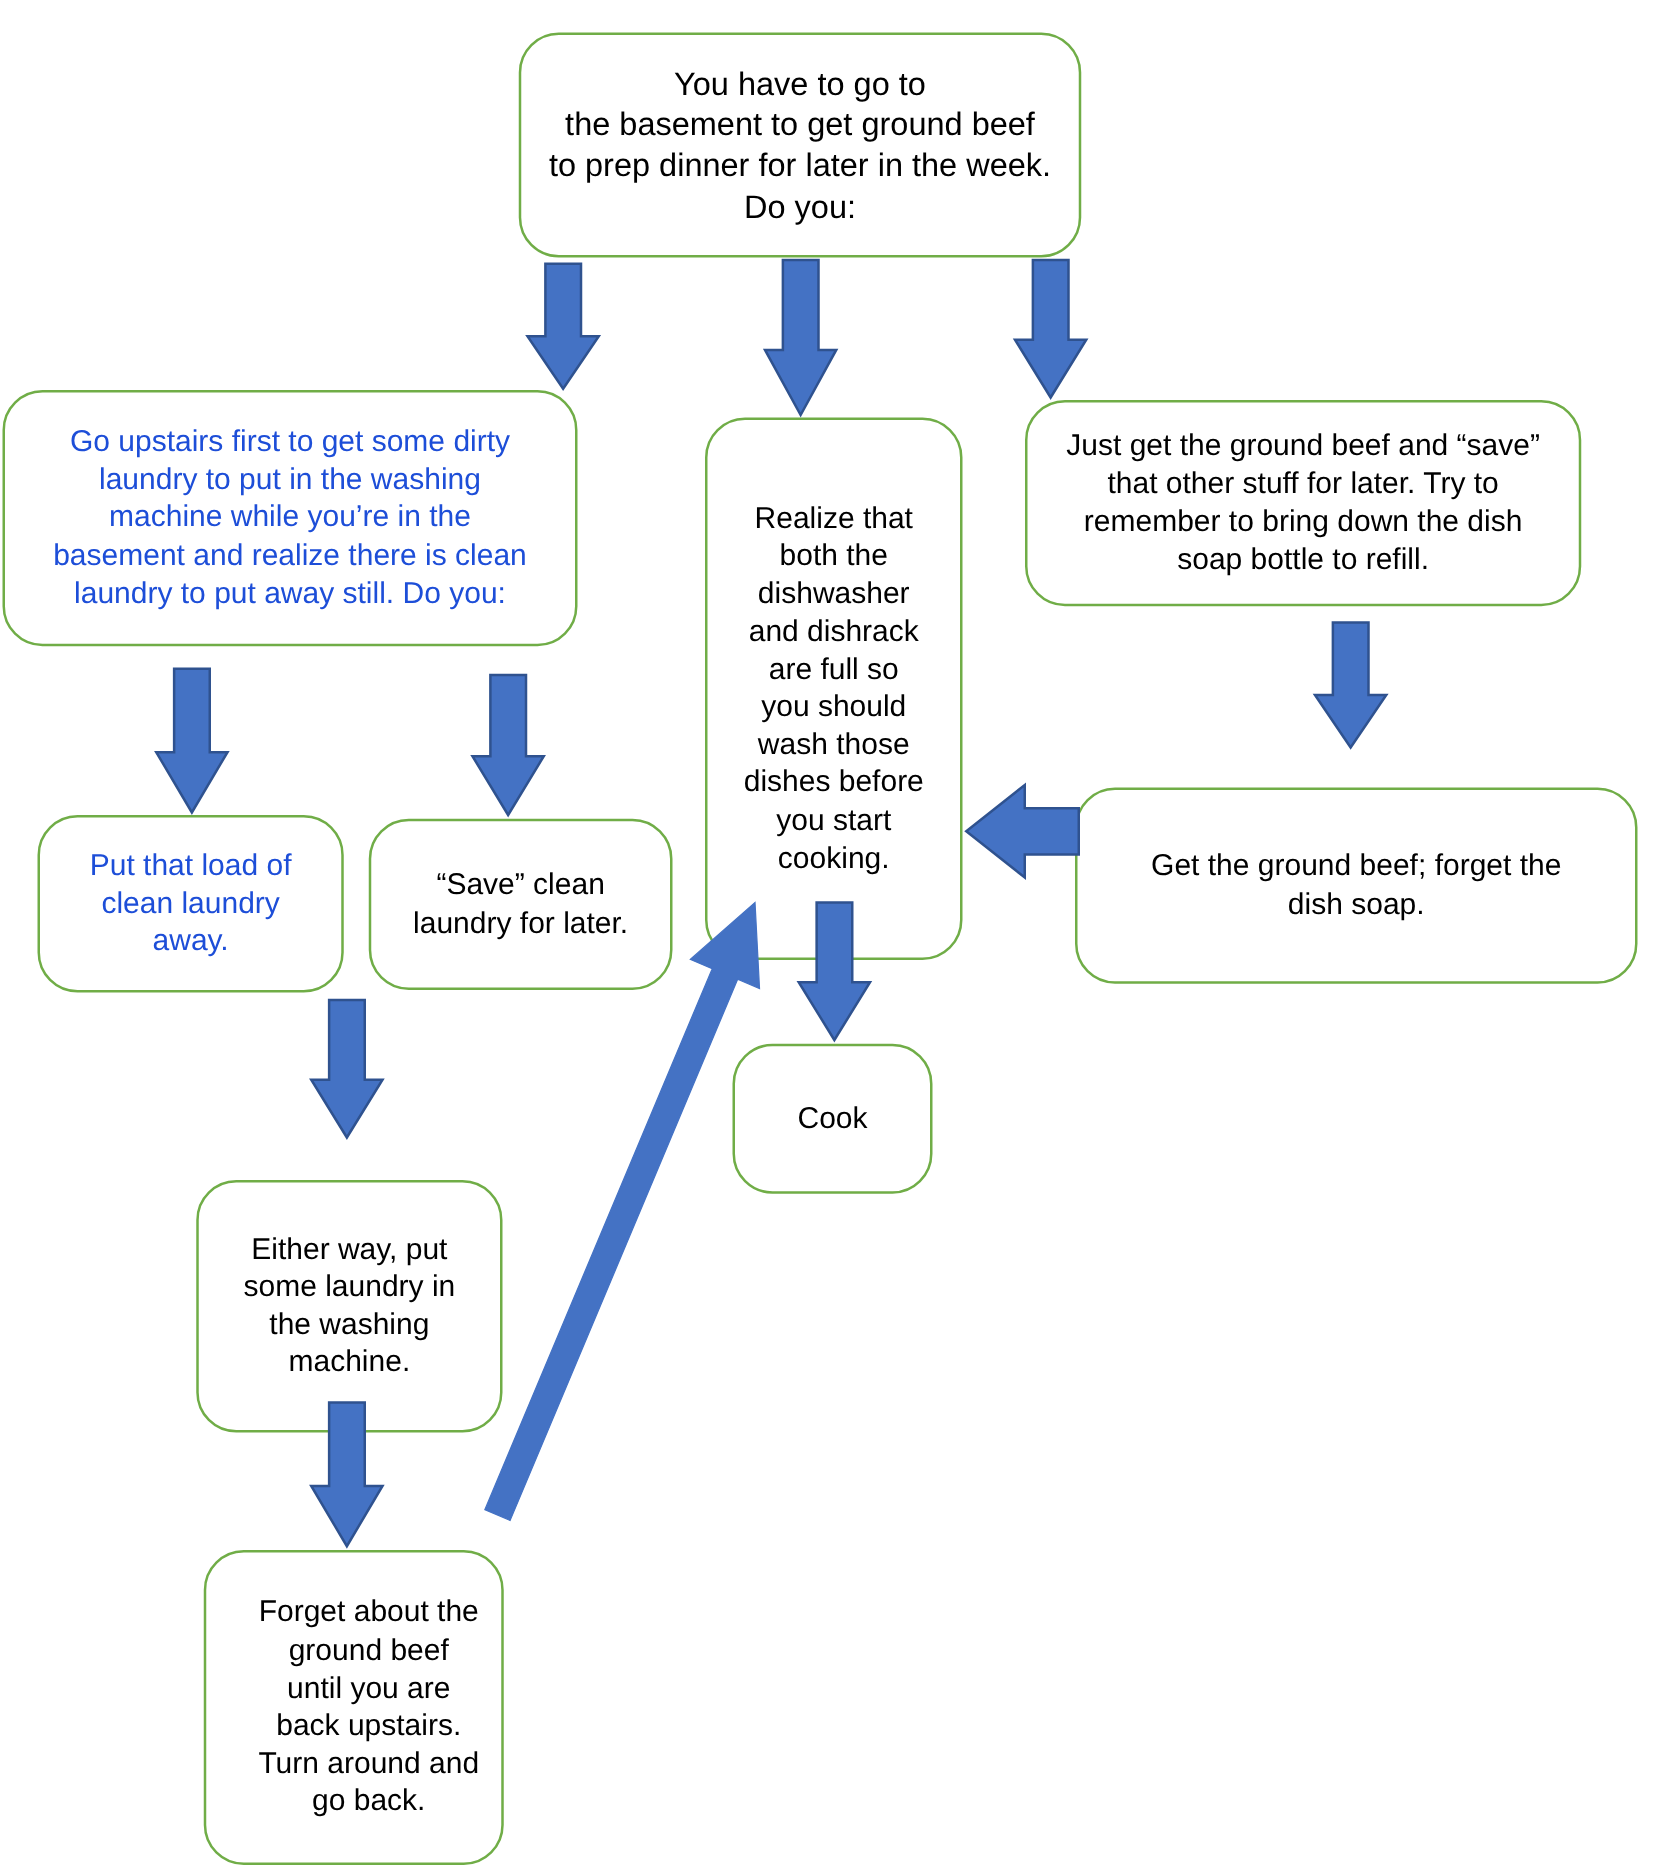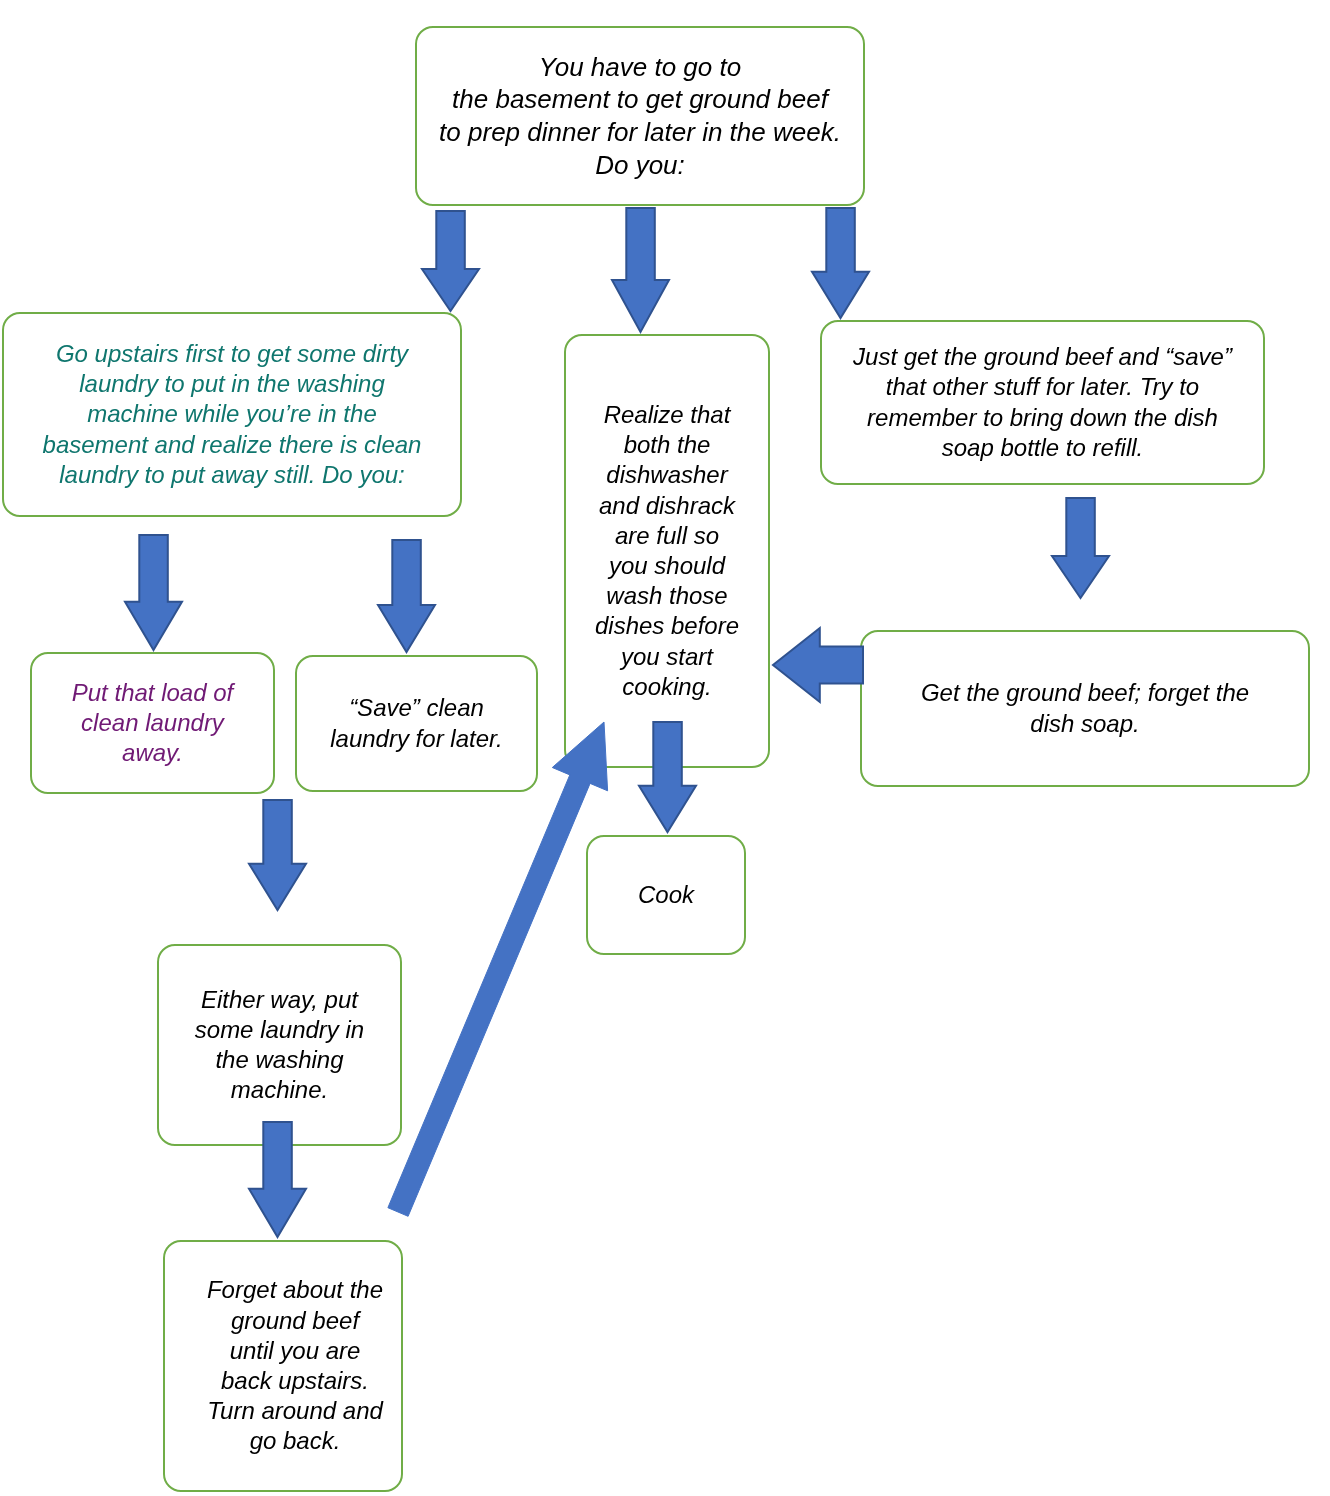--- a/index.html
+++ b/index.html
@@ -12,67 +12,66 @@
     width: 1330px;
     height: 1496px;
     background: #ffffff;
     font-family: "Liberation Sans", sans-serif;
     overflow: hidden;
   }
   .node {
     position: absolute;
     box-sizing: border-box;
     border: 2px solid #22c55e;
-    border-radius: 18px;
+    border-radius: 32px;
     background: #ffffff;
     display: flex;
     align-items: center;
     justify-content: center;
     text-align: center;
     color: #000000;
     line-height: 1.26;
     white-space: pre-line;
     padding: 4px 8px;
-    font-style: italic;
   }
   .arrow {
     position: absolute;
     overflow: visible;
   }
   .arrow svg { display: block; overflow: visible; }
 </style>
 </head>
 <body>
 
 <div id="canvas">
   <div id="nodes-layer">
       <div class="node" style="left: 415px; top: 26px; width: 450px; height: 180px; font-size: 26px; border-color: rgb(112, 173, 71); background: rgb(255, 255, 255); color: rgb(0, 0, 0);">You have to go to
 the basement to get ground beef
 to prep dinner for later in the week.
 Do you:</div>
-      <div class="node" style="left: 2px; top: 312px; width: 460px; height: 205px; font-size: 24px; border-color: rgb(112, 173, 71); background: rgb(255, 255, 255); color: #0f766e;">Go upstairs first to get some dirty
+      <div class="node" style="left: 2px; top: 312px; width: 460px; height: 205px; font-size: 24px; border-color: rgb(112, 173, 71); background: rgb(255, 255, 255); color: #1d4ed8;">Go upstairs first to get some dirty
 laundry to put in the washing
 machine while you’re in the
 basement and realize there is clean
 laundry to put away still. Do you:</div>
       <div class="node" style="left: 564px; top: 334px; width: 206px; height: 434px; font-size: 24px; border-color: rgb(112, 173, 71); background: rgb(255, 255, 255); color: rgb(0, 0, 0);">Realize that
 both the
 dishwasher
 and dishrack
 are full so
 you should
 wash those
 dishes before
 you start
 cooking.</div>
       <div class="node" style="left: 820px; top: 320px; width: 445px; height: 165px; font-size: 24px; border-color: rgb(112, 173, 71); background: rgb(255, 255, 255); color: rgb(0, 0, 0);">Just get the ground beef and “save”
 that other stuff for later. Try to
 remember to bring down the dish
 soap bottle to refill.</div>
-      <div class="node" style="left: 30px; top: 652px; width: 245px; height: 142px; font-size: 24px; border-color: rgb(112, 173, 71); background: rgb(255, 255, 255); color: #701a75;">Put that load of
+      <div class="node" style="left: 30px; top: 652px; width: 245px; height: 142px; font-size: 24px; border-color: rgb(112, 173, 71); background: rgb(255, 255, 255); color: #1d4ed8;">Put that load of
 clean laundry
 away.</div>
       <div class="node" style="left: 295px; top: 655px; width: 243px; height: 137px; font-size: 24px; border-color: rgb(112, 173, 71); background: rgb(255, 255, 255); color: rgb(0, 0, 0);">“Save” clean
 laundry for later.</div>
       <div class="node" style="left: 860px; top: 630px; width: 450px; height: 157px; font-size: 24px; border-color: rgb(112, 173, 71); background: rgb(255, 255, 255); color: rgb(0, 0, 0);">Get the ground beef; forget the
 dish soap.</div>
       <div class="node" style="left: 157px; top: 912px; width: 245px; height: 202px; font-size: 24px; border-color: rgb(112, 173, 71); background: rgb(255, 255, 255); color: rgb(0, 0, 0); margin-top: 32px;">Either way, put
 some laundry in
 the washing
 machine.</div>

